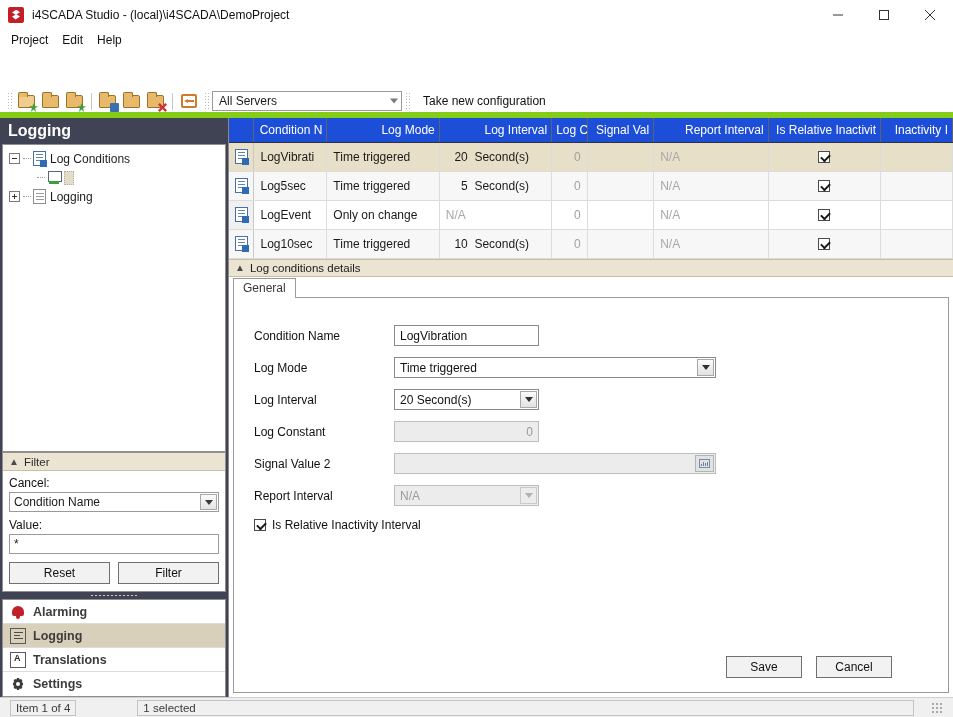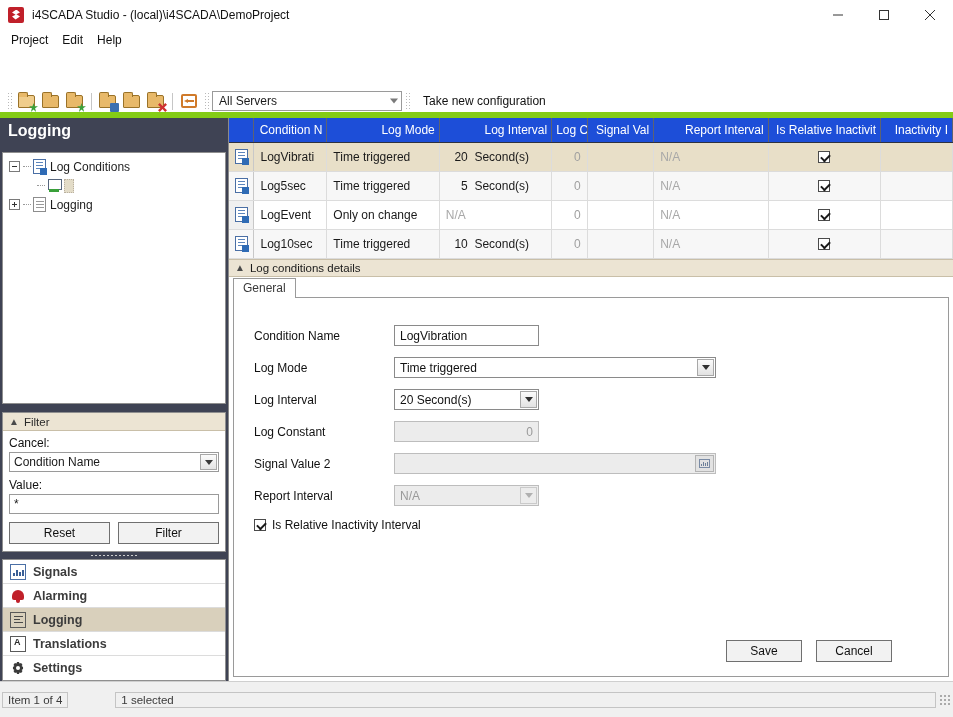--- a/index.html
+++ b/index.html
@@ -183,21 +183,21 @@
     padding-left: 8px;
     color: #ffffff;
     font-size: 16px;
     font-weight: bold;
     background: #3f4354;
     flex: 0 0 auto;
   }
   .tree {
     background: #ffffff;
     border: 1px solid #8f8f8f;
-    margin: 8px 2px;
+    margin: 0 2px;
     flex: 1 1 auto;
     min-height: 0;
     padding: 4px 0 0 4px;
     overflow: hidden;
   }
   .tree-row {
     display: flex; align-items: center;
     height: 19px;
     font-size: 12px;
     white-space: nowrap;
@@ -644,28 +644,28 @@
   .act-btn {
     width: 76px; height: 22px;
     border: 1px solid #707070;
     background: #f2f2f2;
     display: flex; align-items: center; justify-content: center;
     font-size: 12px; color: #111;
   }
 
   
   .statusbar {
-    height: 36px;
+    height: 20px;
     flex: 0 0 auto;
     background: #f0f0f0;
     border-top: 1px solid #cfcfcf;
     display: flex;
     align-items: center;
-    padding: 0 2px;
-    gap: 3px;
+    padding: 0 10px;
+    gap: 17px;
   }
   .status-cell {
     height: 16px;
     border: 1px solid #c4c4c4;
     background: #f0f0f0;
     display: flex; align-items: center;
     padding: 0 5px;
     font-size: 11.5px;
     color: #3a3a3a;
   }
@@ -797,24 +797,20 @@
             <div class="btn">Filter</div>
           </div>
         </div>
       </div>
 
       <div class="sizer">
           <i></i>
         </div>
 
       <div class="navlist">
-        <div class="nav-item">
-          <span class="nav-ic signals"></span>
-          <span>Signals</span>
-        </div>
         <div class="nav-item">
           <span class="nav-ic bell"></span>
           <span>Alarming</span>
         </div>
         <div class="nav-item active">
           <span class="nav-ic logging"></span>
           <span>Logging</span>
         </div>
         <div class="nav-item">
           <span class="nav-ic trans"></span>

